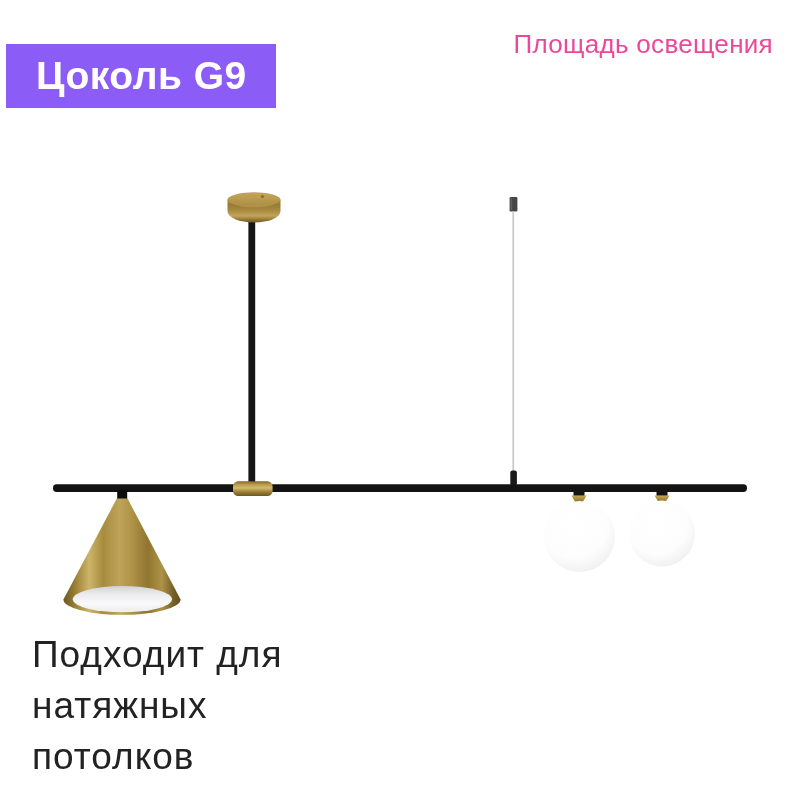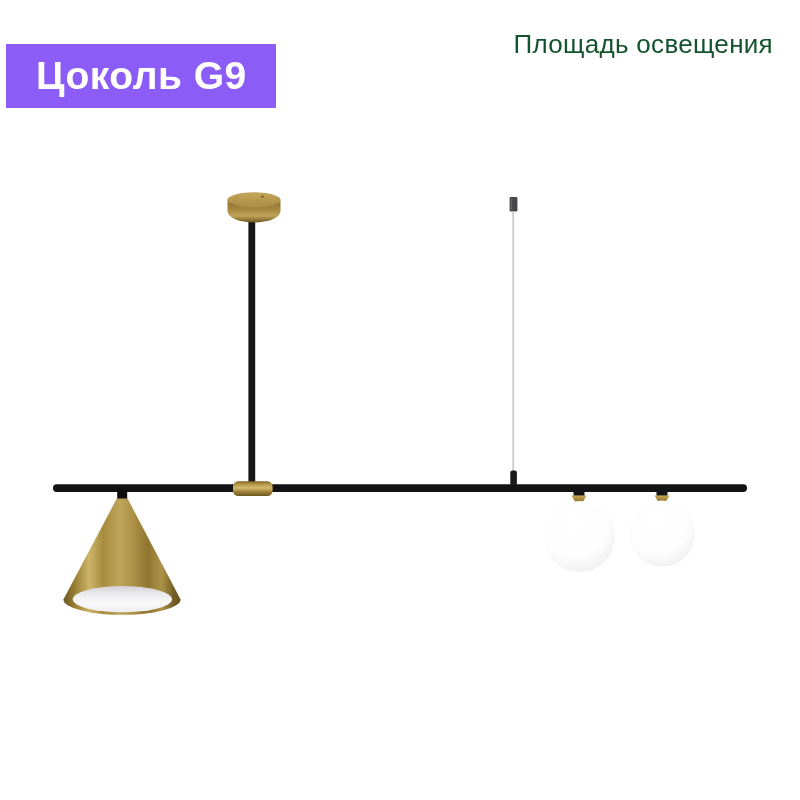--- a/index.html
+++ b/index.html
@@ -19,21 +19,21 @@
     width: 270px; height: 64px;
     background: #8b5cf6; color: #ffffff;
     display: flex; align-items: center;
     box-sizing: border-box; padding-left: 30px;
     font-size: 39px; font-weight: 700; letter-spacing: .5px;
     white-space: nowrap;
     margin-left: 6px;
   }
   .area-label {
     position: absolute; top: 29px; right: 27px;
-    font-size: 26px; color: #14532d; letter-spacing: .3px;
+    font-size: 26px; color: #ec4899; letter-spacing: .3px;
     white-space: nowrap;
   }
   .area-value {
     position: absolute; top: 76px; right: 27px;
     font-size: 72px; line-height: 72px; font-weight: 700; color: #161616;
     white-space: nowrap;
   }
   .area-value .unit { margin-left: 13px; }
   .area-value .sup {
     display: inline-block;
@@ -135,14 +135,19 @@
 
     <rect x="573.5" y="489.5" width="11" height="6.4" fill="#141416"></rect>
     <path d="M 571.5 495.4 L 586.5 495.4 L 582.3 503 L 575.7 503 Z" fill="url(#gradCap)"></path>
     <circle cx="579.5" cy="536.5" r="35.5" fill="url(#gradSphere)"></circle>
 
     <rect x="656.5" y="489.5" width="11" height="6.4" fill="#141416"></rect>
     <path d="M 654.5 495.4 L 669.5 495.4 L 665.3 502.6 L 658.7 502.6 Z" fill="url(#gradCap)"></path>
     <circle cx="662" cy="533.5" r="33" fill="url(#gradSphere)"></circle>
   </svg>
 
+  <div class="note">
+    <div>Подходит для</div>
+    <div>натяжных</div>
+    <div>потолков</div>
+  </div>
 
 </div>
 
 </body></html>

